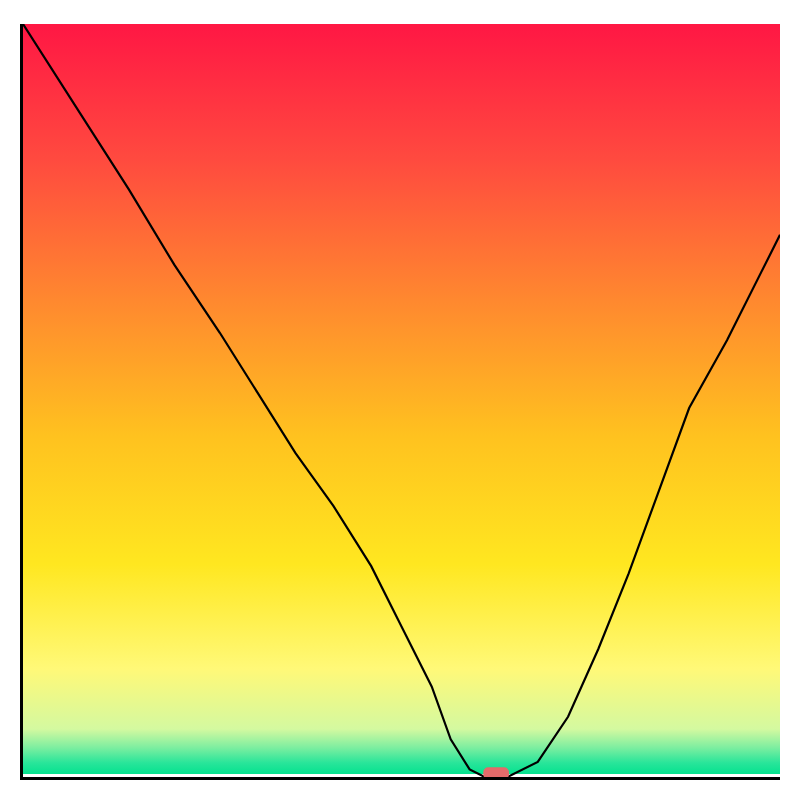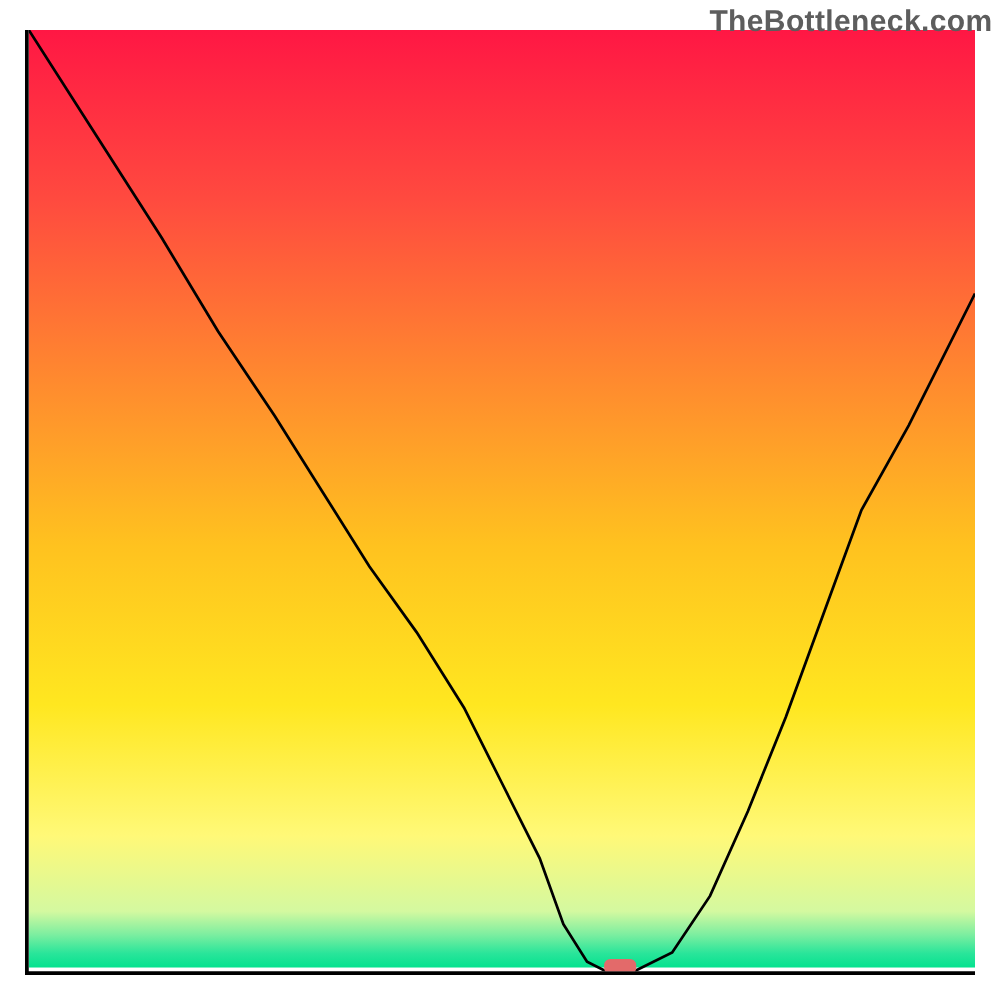--- a/index.html
+++ b/index.html
@@ -54,21 +54,20 @@
   .marker {
     fill: #e36a6a;
     stroke: none;
   }
 </style>
 </head>
 <body>
 
 <div class="chart-frame">
 
-  <div class="watermark">TheBottleneck.com</div>
 
   <div class="plot-area">
     <svg class="plot-svg" viewBox="0 0 760 756" preserveAspectRatio="none">
       <defs>
         <linearGradient id="bg-grad" x1="0" y1="0" x2="0" y2="1">
             <stop offset="0.00%" stop-color="#ff1744"></stop>
             <stop offset="18.00%" stop-color="#ff4a3f"></stop>
             <stop offset="38.00%" stop-color="#ff8c2e"></stop>
             <stop offset="55.00%" stop-color="#ffc21f"></stop>
             <stop offset="72.00%" stop-color="#ffe720"></stop>

